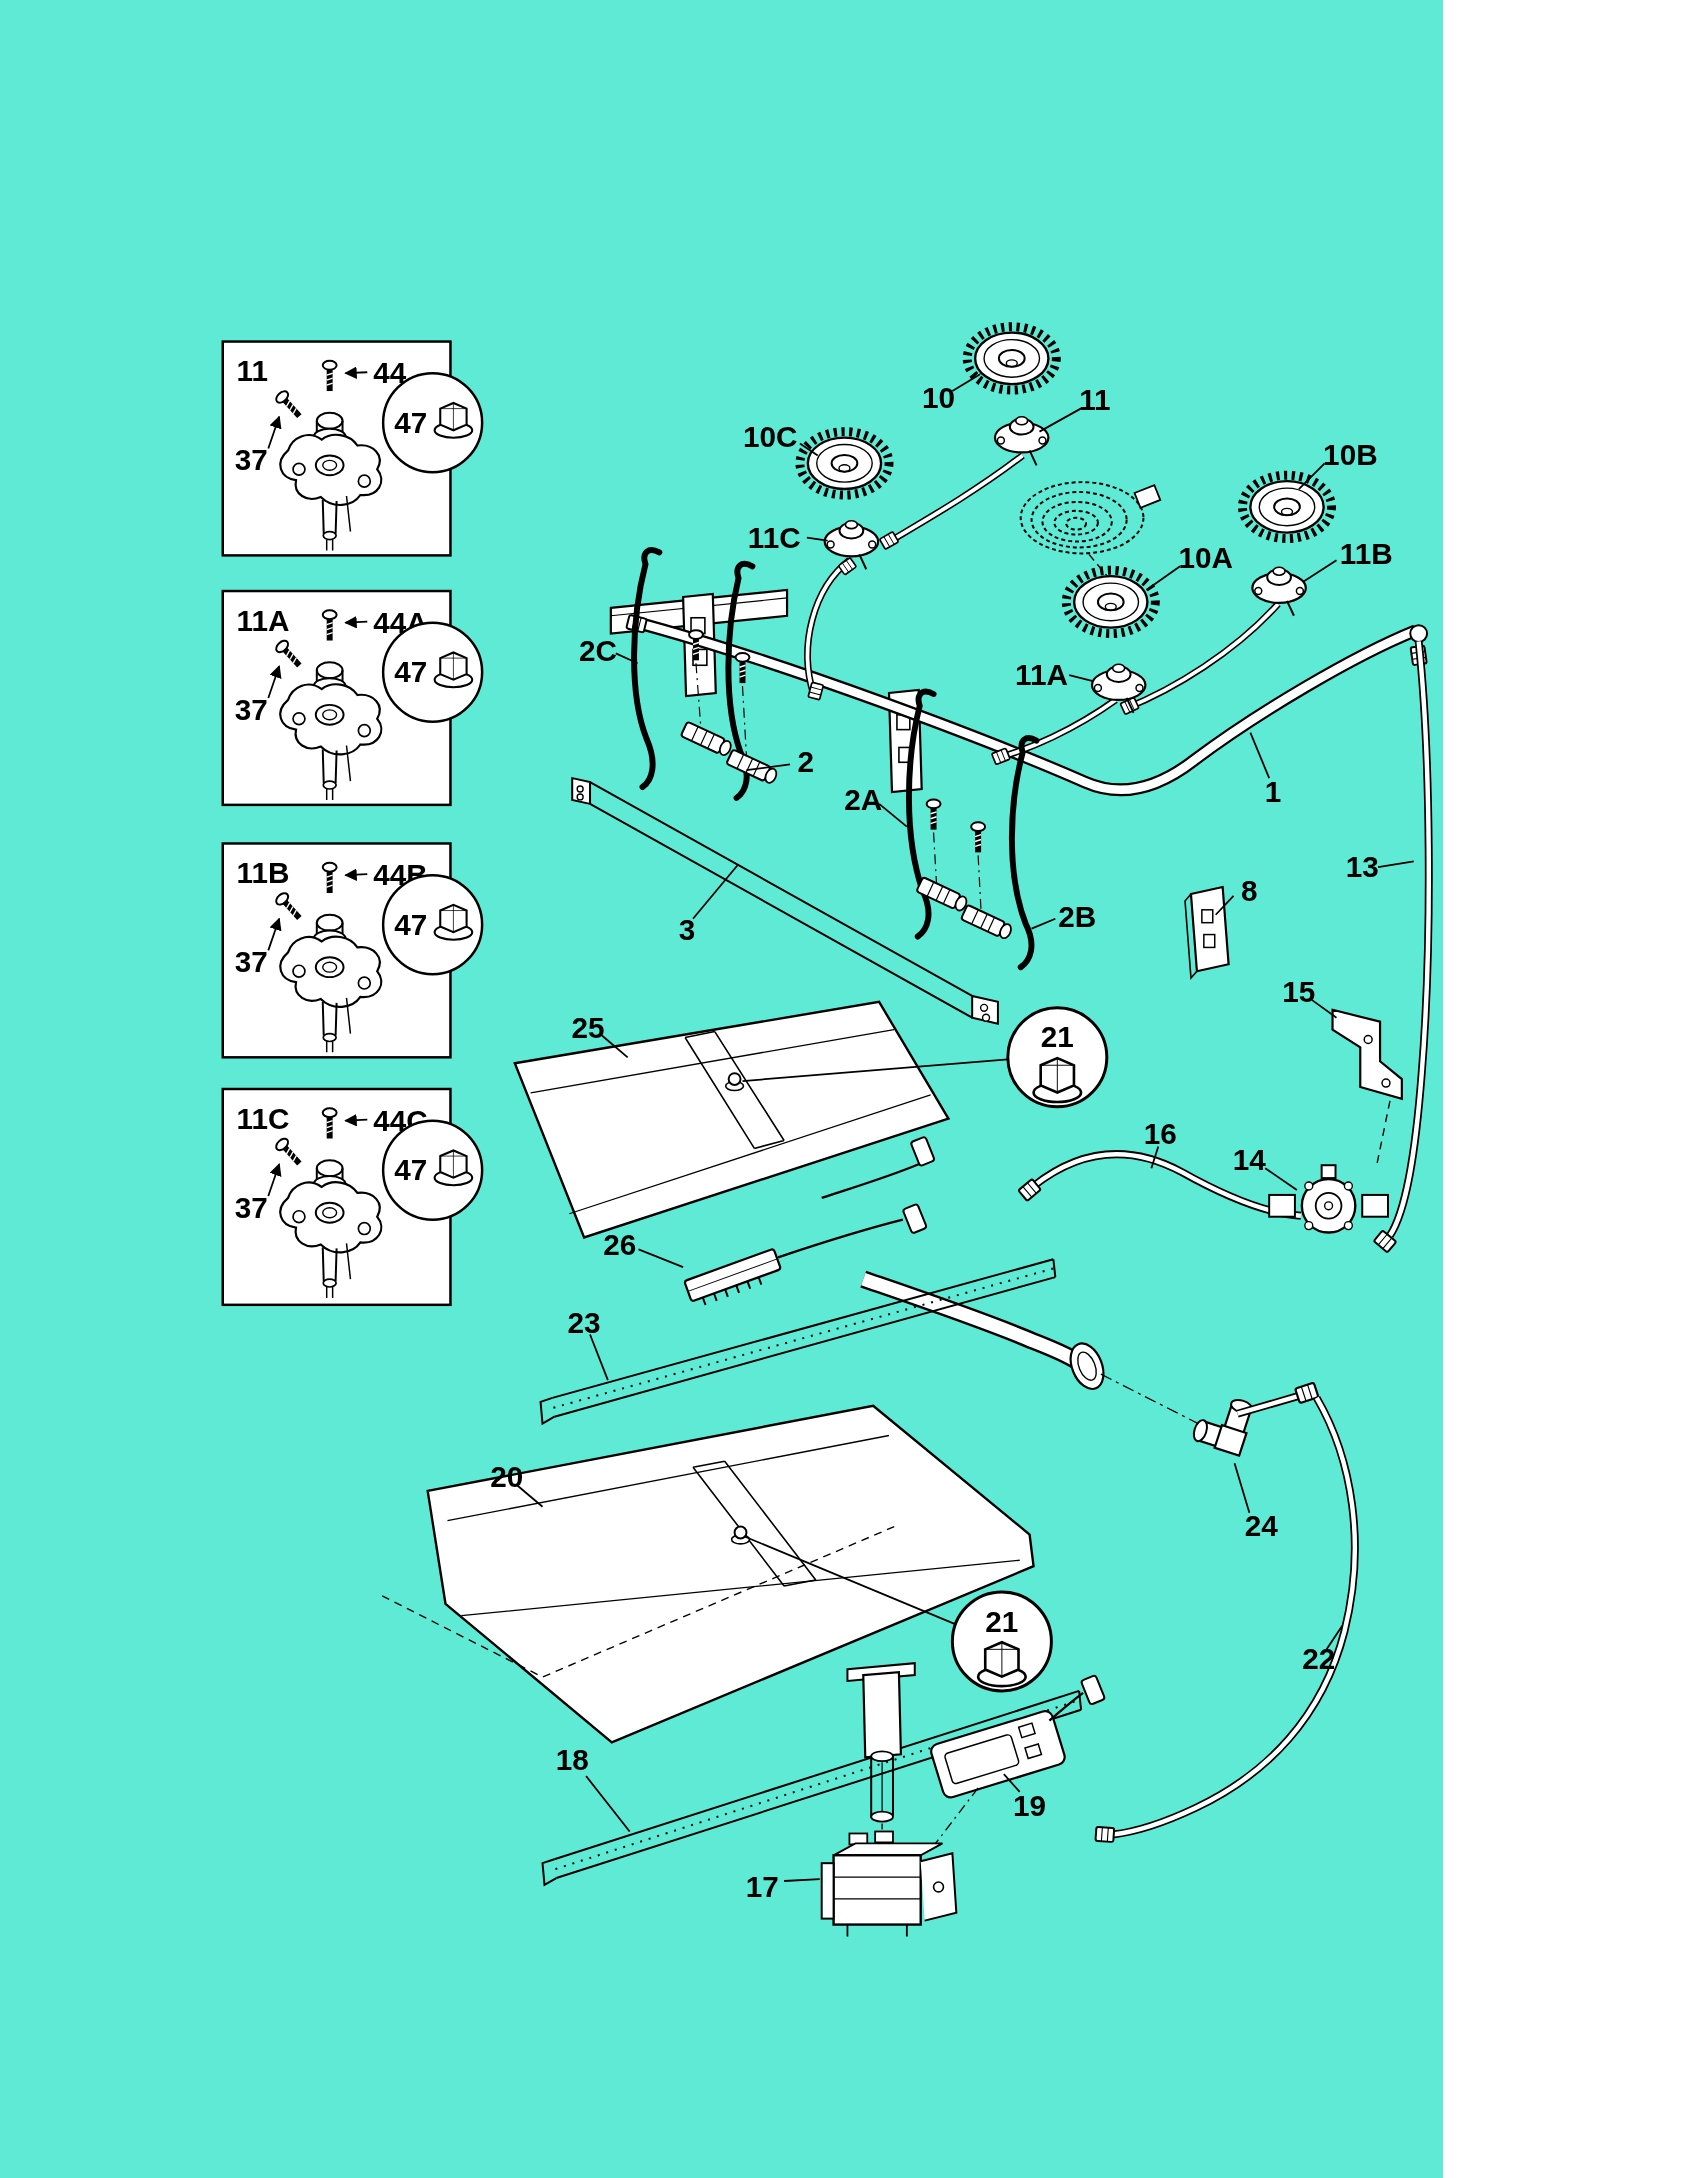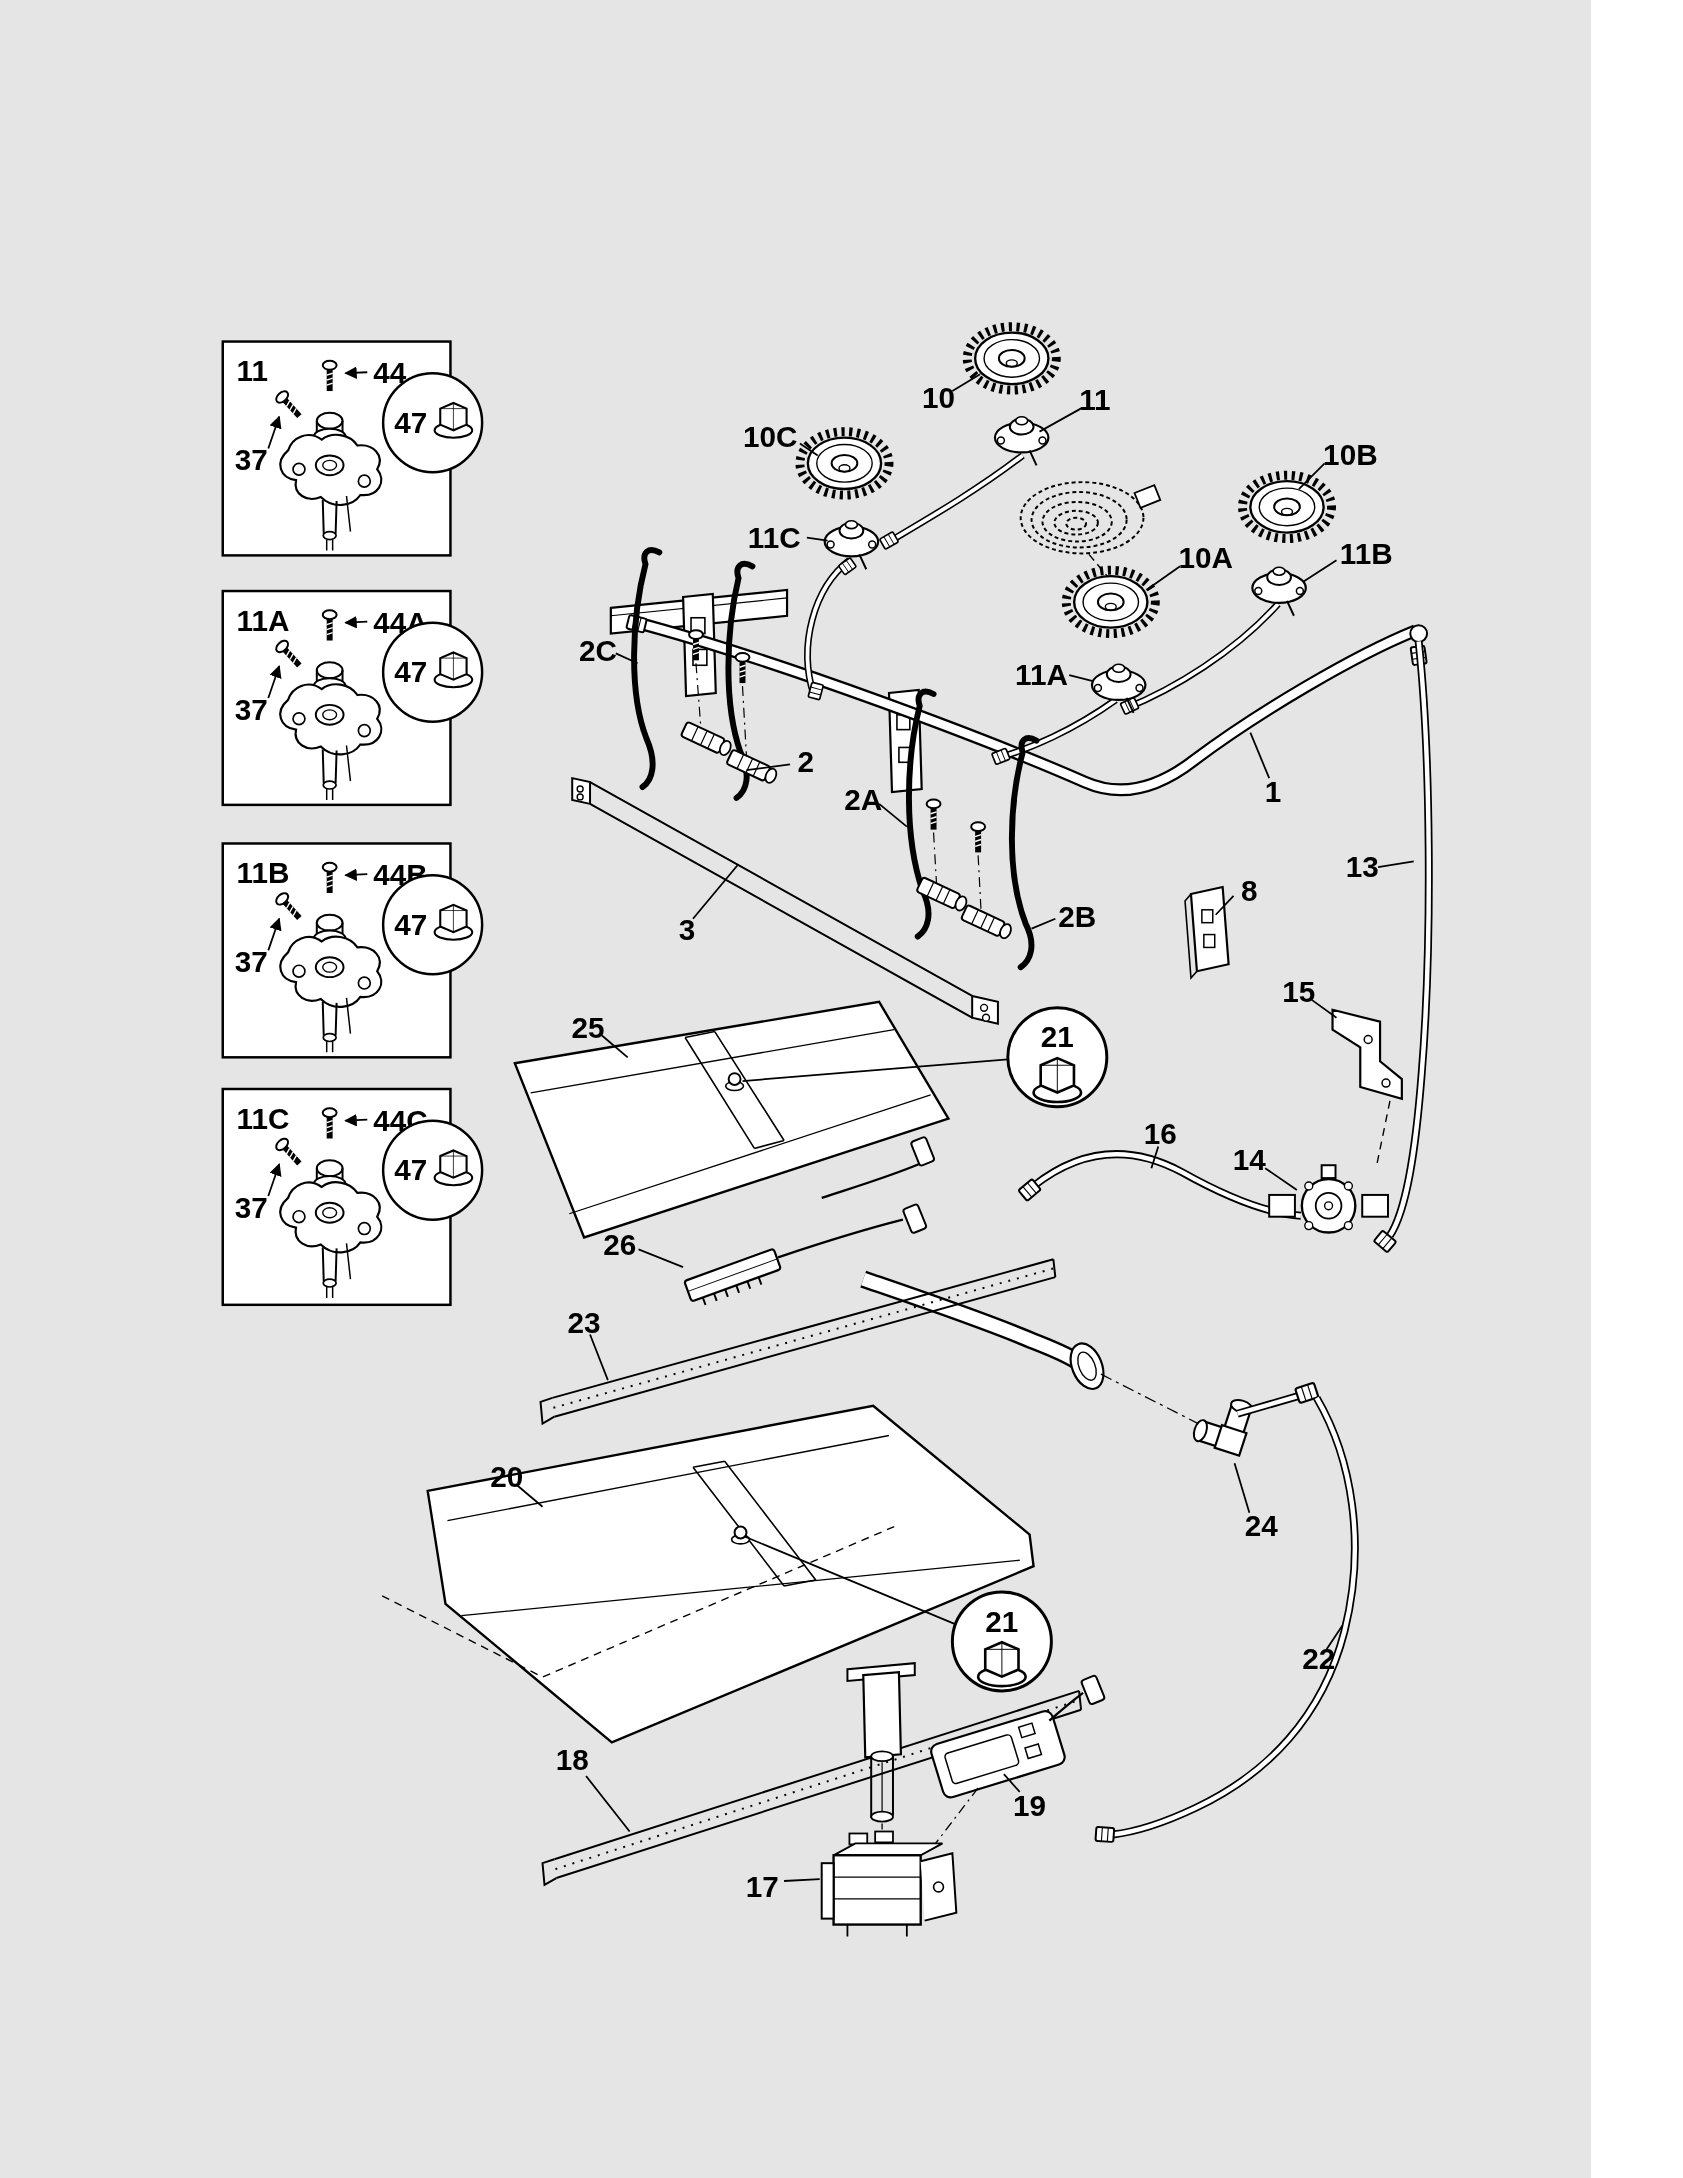--- a/index.html
+++ b/index.html
@@ -1,16 +1,16 @@
 <!DOCTYPE html>
 <html><head>
 <meta charset="utf-8">
 <style>
   html,body{margin:0;padding:0;background:#ffffff;}
-  .stage{width:1591px;height:2178px;position:relative;background:#e5e5e5;overflow:hidden;}
+  .stage{width:1443px;height:2178px;position:relative;background:#5eead4;overflow:hidden;}
   svg{display:block;}
   .co{font:700 30px "Liberation Sans","DejaVu Sans",sans-serif;fill:#000000;stroke:none;}
 </style>
 </head>
 <body>
 
 <div class="stage">
 <svg width="1683" height="2178" viewBox="0 0 1700 2200" xmlns="http://www.w3.org/2000/svg">
 
   <defs>

